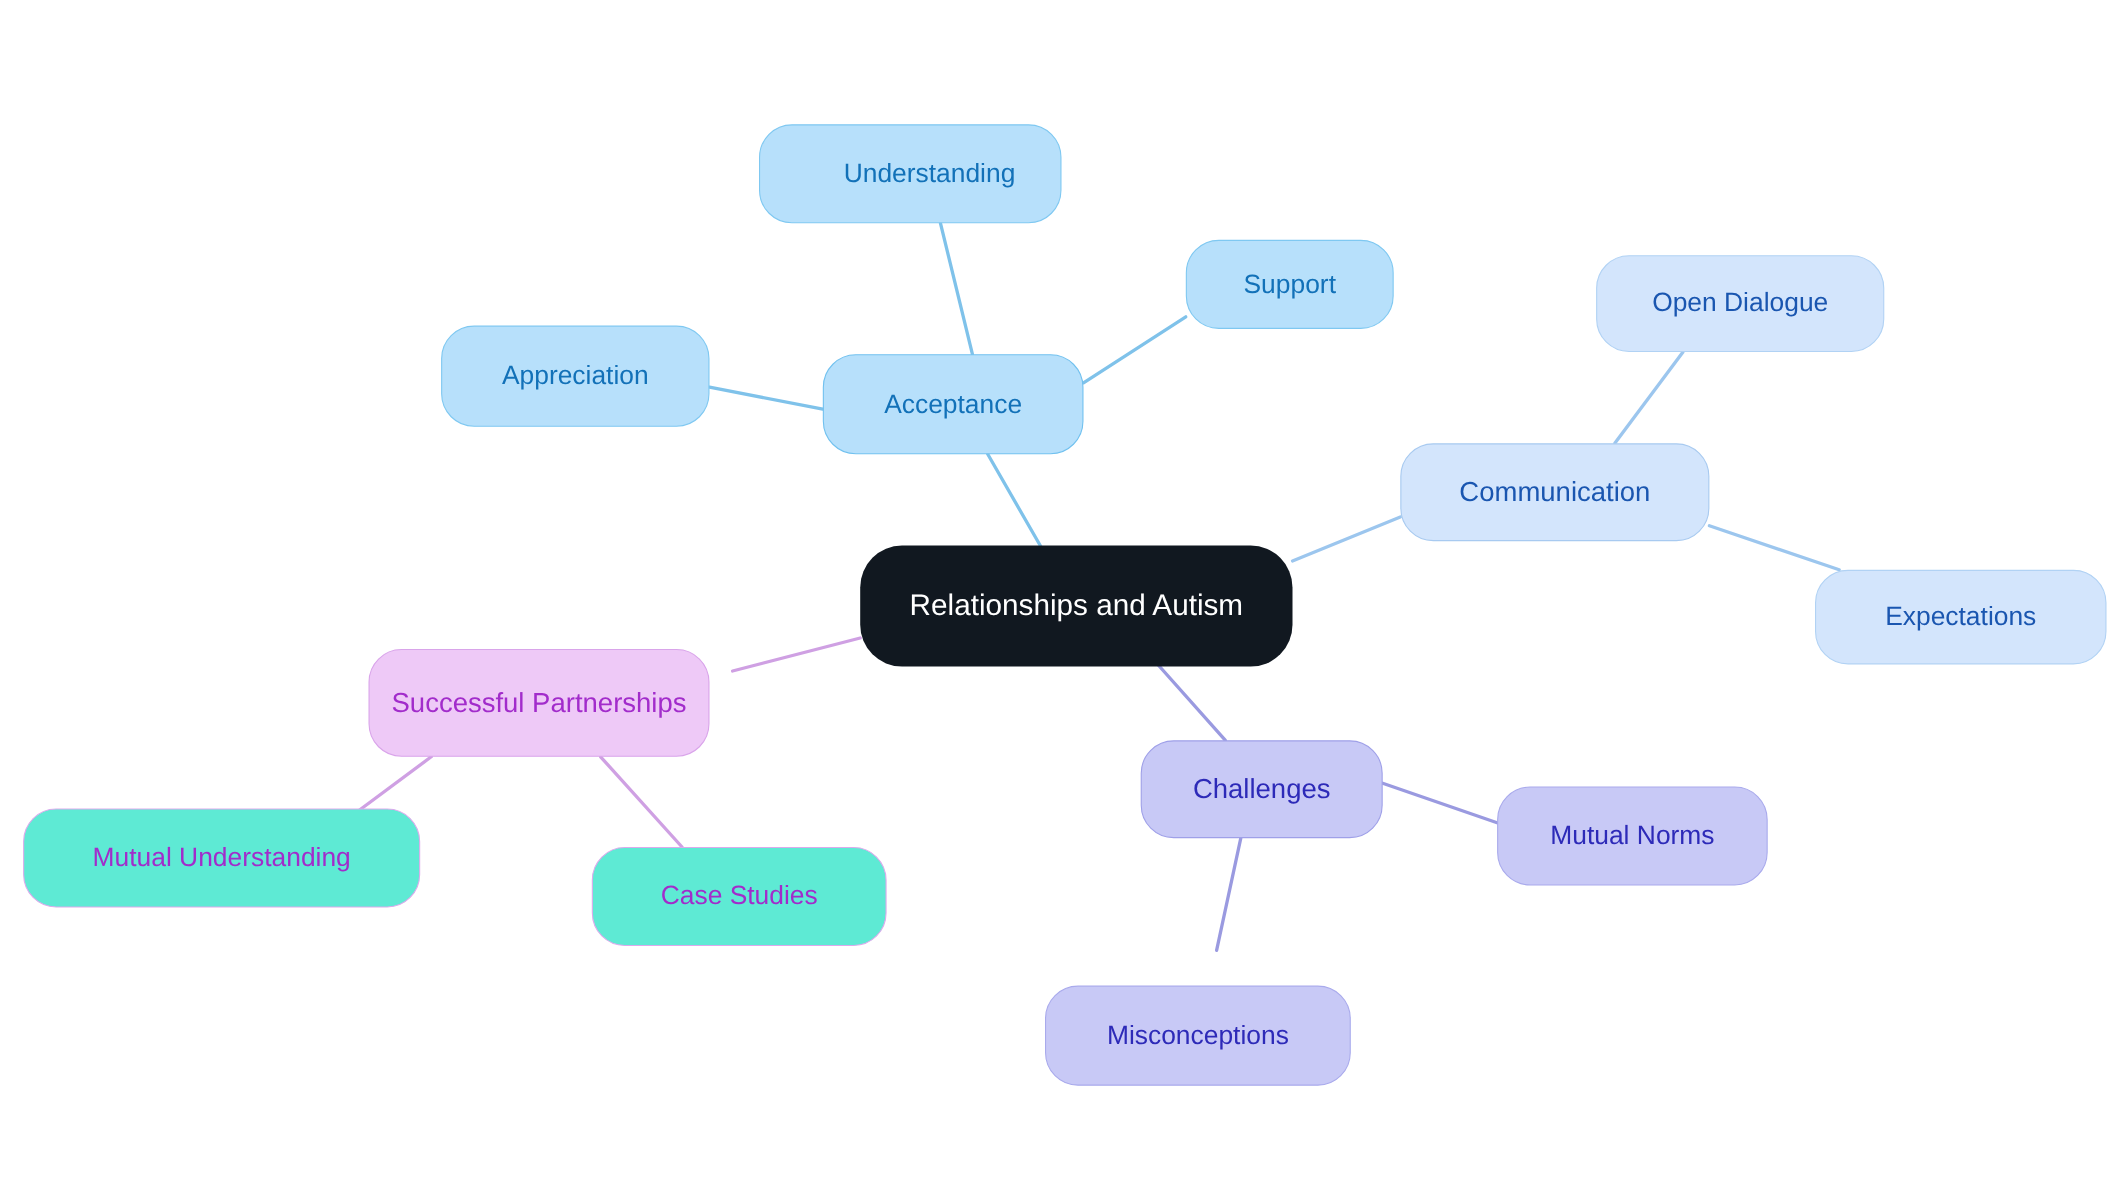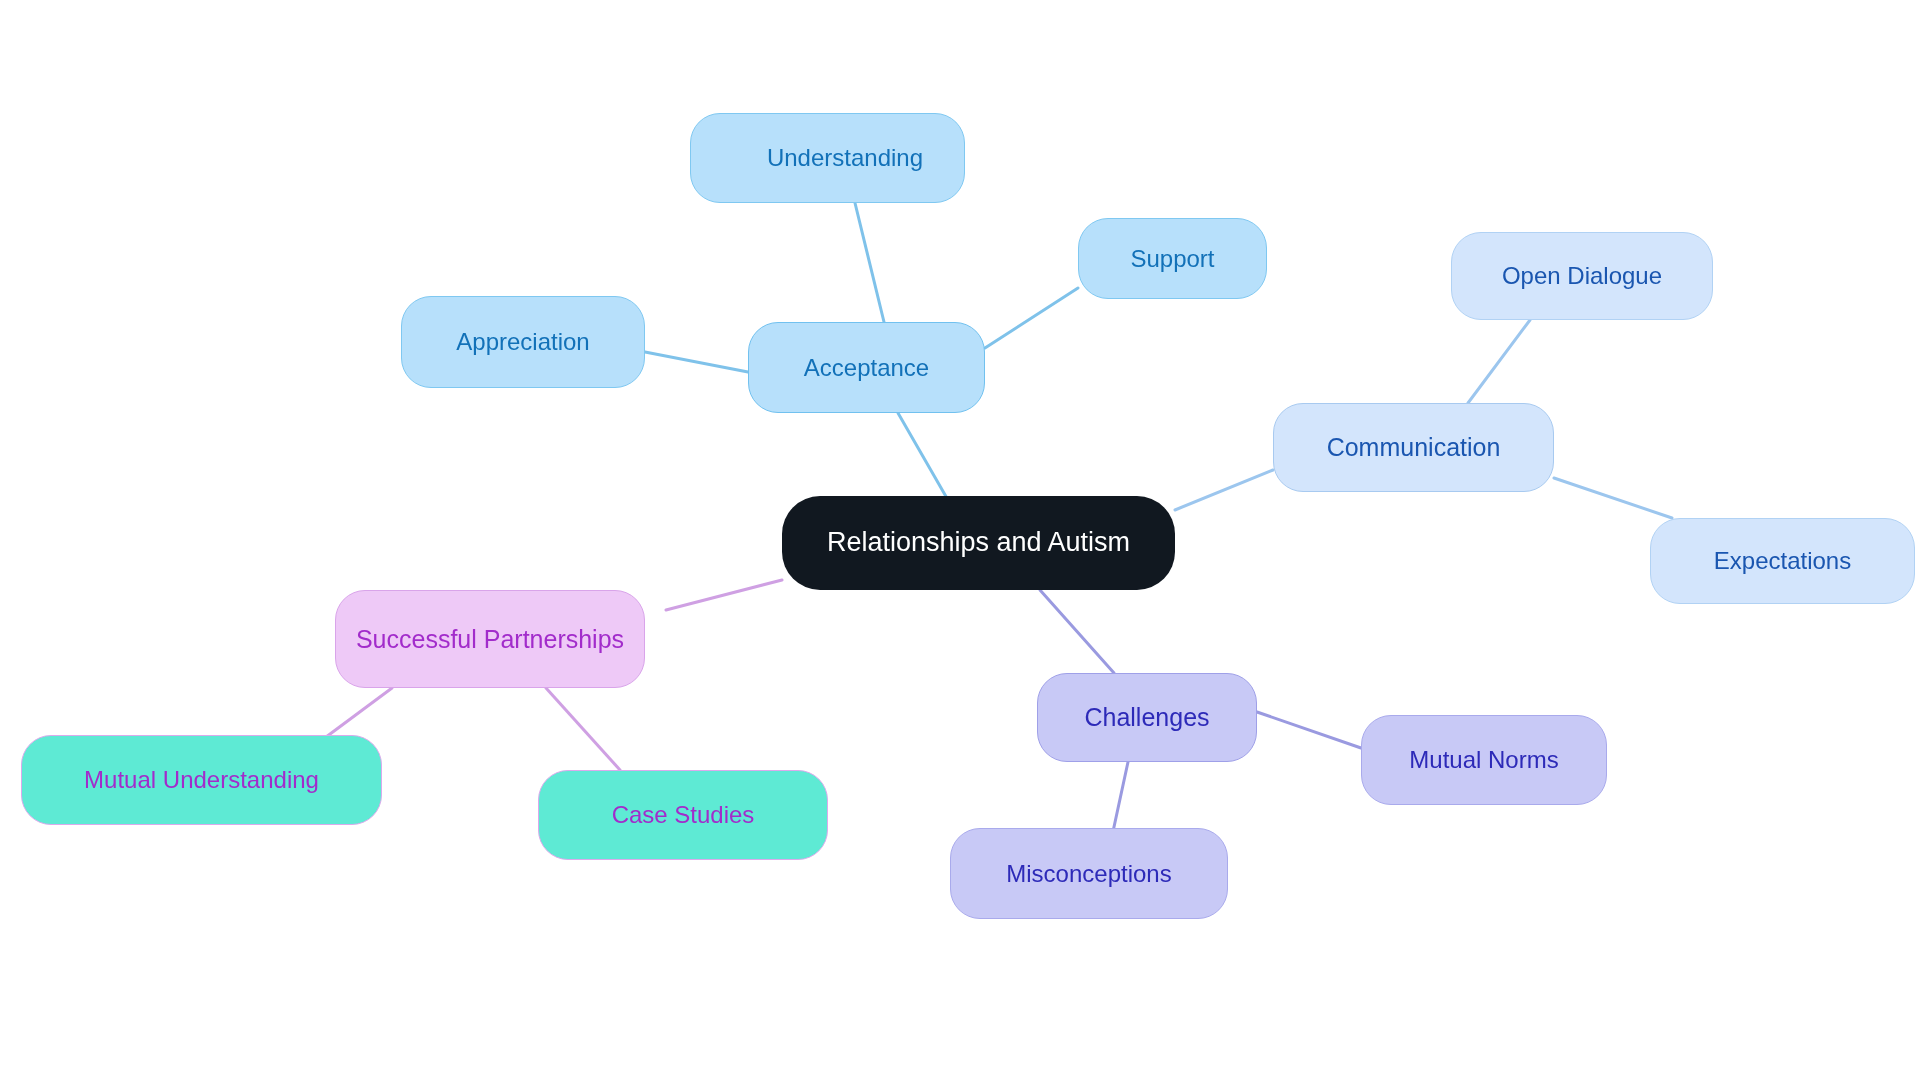--- a/index.html
+++ b/index.html
@@ -115,21 +115,21 @@
       <line x1="1468" y1="403" x2="1530" y2="320" stroke="#9cc6ee" stroke-width="3" stroke-linecap="round"></line>
       <line x1="1554" y1="478" x2="1672" y2="518" stroke="#9cc6ee" stroke-width="3" stroke-linecap="round"></line>
       <line x1="1040" y1="590" x2="1114" y2="673" stroke="#9a9ae0" stroke-width="3" stroke-linecap="round"></line>
       <line x1="1257" y1="712" x2="1361" y2="748" stroke="#9a9ae0" stroke-width="3" stroke-linecap="round"></line>
       <line x1="1128" y1="762" x2="1106" y2="864" stroke="#9a9ae0" stroke-width="3" stroke-linecap="round"></line>
       <line x1="782" y1="580" x2="666" y2="610" stroke="#cfa0e3" stroke-width="3" stroke-linecap="round"></line>
       <line x1="392" y1="688" x2="322" y2="740" stroke="#cfa0e3" stroke-width="3" stroke-linecap="round"></line>
       <line x1="546" y1="688" x2="620" y2="770" stroke="#cfa0e3" stroke-width="3" stroke-linecap="round"></line>
     </svg>
   <div id="node-layer">
-      <div class="node node-root" style="left: 782px; top: 496px; width: 393px; height: 94px;">
+      <div class="node node-root" style="left: 782px; top: 496px; width: 393px; height: 110px;">
         <span>Relationships and Autism</span>
       </div>
       <div class="node node-l1-blue" style="left: 748px; top: 322px; width: 237px; height: 91px;">
         <span>Acceptance</span>
       </div>
       <div class="node node-l2-blue" style="left: 690px; top: 113px; width: 275px; height: 90px; padding-left: 35px;">
         <span>Understanding</span>
       </div>
       <div class="node node-l2-blue" style="left: 1078px; top: 218px; width: 189px; height: 81px;">
         <span>Support</span>
@@ -145,26 +145,26 @@
       </div>
       <div class="node node-l2-paleblue" style="left: 1650px; top: 518px; width: 265px; height: 86px;">
         <span>Expectations</span>
       </div>
       <div class="node node-l1-lavender" style="left: 1037px; top: 673px; width: 220px; height: 89px;">
         <span>Challenges</span>
       </div>
       <div class="node node-l2-lavender" style="left: 1361px; top: 715px; width: 246px; height: 90px;">
         <span>Mutual Norms</span>
       </div>
-      <div class="node node-l2-lavender" style="left: 950px; top: 828px; width: 278px; height: 91px;">
+      <div class="node node-l2-lavender" style="left: 950px; top: 896px; width: 278px; height: 91px;">
         <span>Misconceptions</span>
       </div>
       <div class="node node-l1-pink" style="left: 303px; top: 590px; width: 310px; height: 98px; margin-left: 32px;">
         <span>Successful Partnerships</span>
       </div>
       <div class="node node-l2-pink" style="left: 21px; top: 735px; width: 361px; height: 90px;">
         <span>Mutual Understanding</span>
       </div>
-      <div class="node node-l2-pink" style="left: 538px; top: 770px; width: 290px; height: 90px;">
+      <div class="node node-l2-pink" style="left: 538px; top: 770px; width: 268px; height: 90px;">
         <span>Case Studies</span>
       </div>
     </div>
 </div>
 
 </body></html>

